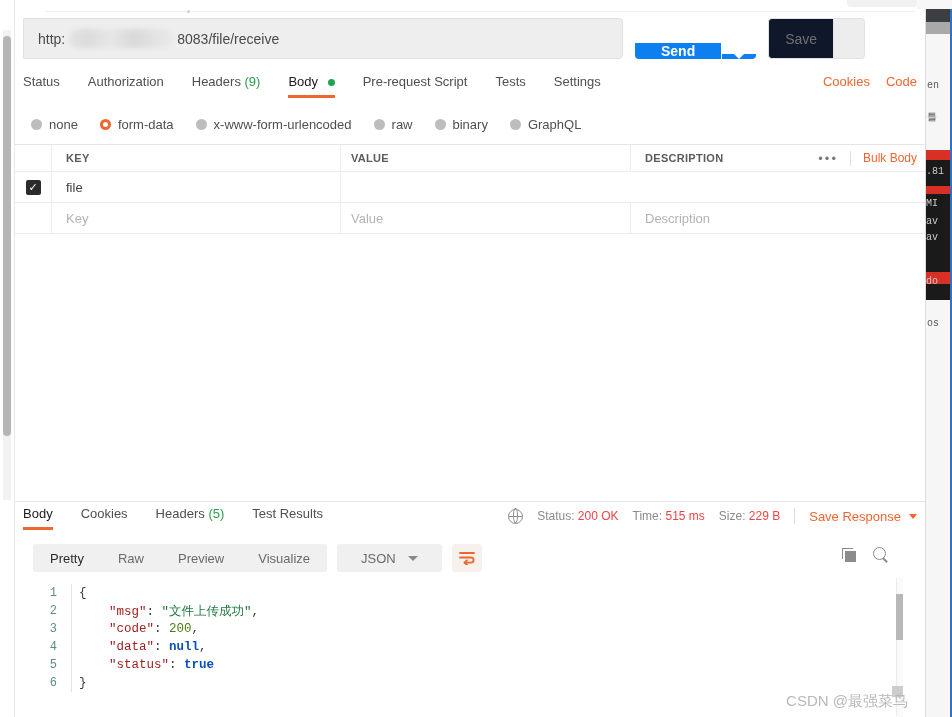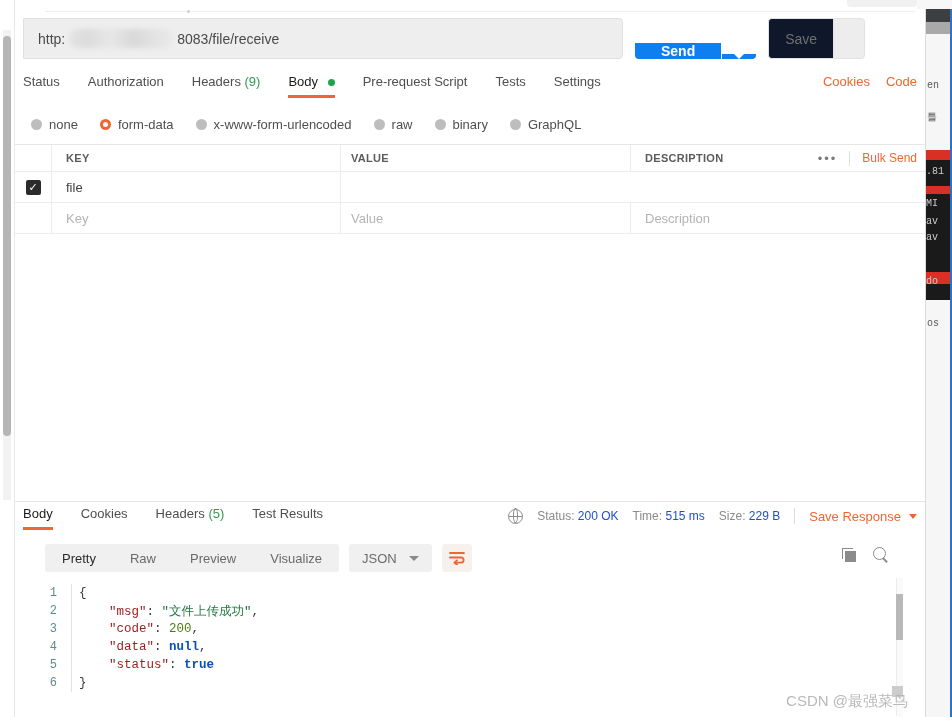--- a/index.html
+++ b/index.html
@@ -193,35 +193,35 @@
   .globe {
     width:15px; height:15px; border:1.4px solid #8c8c8c; border-radius:50%;
     position:relative; margin-right:14px; flex:none;
   }
   .globe::before { content:""; position:absolute; left:0; right:0; top:6px; height:1.4px; background:#8c8c8c; }
   .globe::after {
     content:""; position:absolute; left:4.2px; top:-1.4px; width:4.2px; height:15px;
     border:1.4px solid #8c8c8c; border-radius:50%; box-sizing:border-box;
   }
   .meta-item { font-size:12px; color:#8a8a8a; margin-right:14px; white-space:nowrap; }
-  .meta-val { color:#1d4ed8; }
+  .meta-val { color:#ef4444; }
   .meta-sep { width:1px; height:16px; background:#dcdcdc; margin-right:14px; }
   .save-resp { font-size:13px; color:#ef6631; cursor:pointer; display:flex; align-items:center; gap:8px; }
   .save-resp .caret { border-top-color:#ef6631; border-left-width:4px; border-right-width:4px; border-top-width:5px; }
 
   
-  .view-bar { position:absolute; top:544px; left:30px; display:flex; align-items:center; gap:0; }
+  .view-bar { position:absolute; top:544px; left:18px; display:flex; align-items:center; gap:0; }
   .seg {
     background:#f0f0f0; border-radius:3px; display:flex; align-items:center; height:28px;
   }
   .seg-item { font-size:13px; color:#6a6a6a; padding:0 17px; cursor:pointer; }
   .seg-item.active { color:#2b2b2b; }
   .fmt {
     background:#f0f0f0; border-radius:3px; margin-left:10px; height:28px;
-    display:flex; align-items:center; gap:12px; padding:0 13px; cursor:pointer;
+    display:flex; align-items:center; gap:12px; padding:0 24px; cursor:pointer;
   }
   .fmt-label { font-size:13px; color:#6a6a6a; }
   .wrap-btn {
     margin-left:10px; width:30px; height:28px; background:#f7f1ee; border-radius:3px;
     display:flex; align-items:center; justify-content:center; cursor:pointer;
   }
   .resp-icons { position:absolute; top:547px; right:36px; display:flex; align-items:center; gap:16px; }
   .icon-copy { width:15px; height:15px; position:relative; cursor:pointer; }
   .icon-copy::before {
     content:""; position:absolute; left:0; top:0; width:10px; height:10px;
@@ -389,21 +389,21 @@
           <span class="th">KEY</span>
         </div>
         <div class="c-val">
           <span class="th">VALUE</span>
         </div>
         <div class="c-desc">
           <span class="th">DESCRIPTION</span>
           <span class="hdr-tools">
             <span class="dots">•••</span>
             <span class="vsep"></span>
-            <span class="bulk">Bulk Send</span>
+            <span class="bulk">Bulk Body</span>
           </span>
         </div>
       </div>
 
       <div class="kv-row">
         <div class="c-check">
           <span class="checkbox">
             <span class="checkmark">✓</span>
           </span>
         </div>

